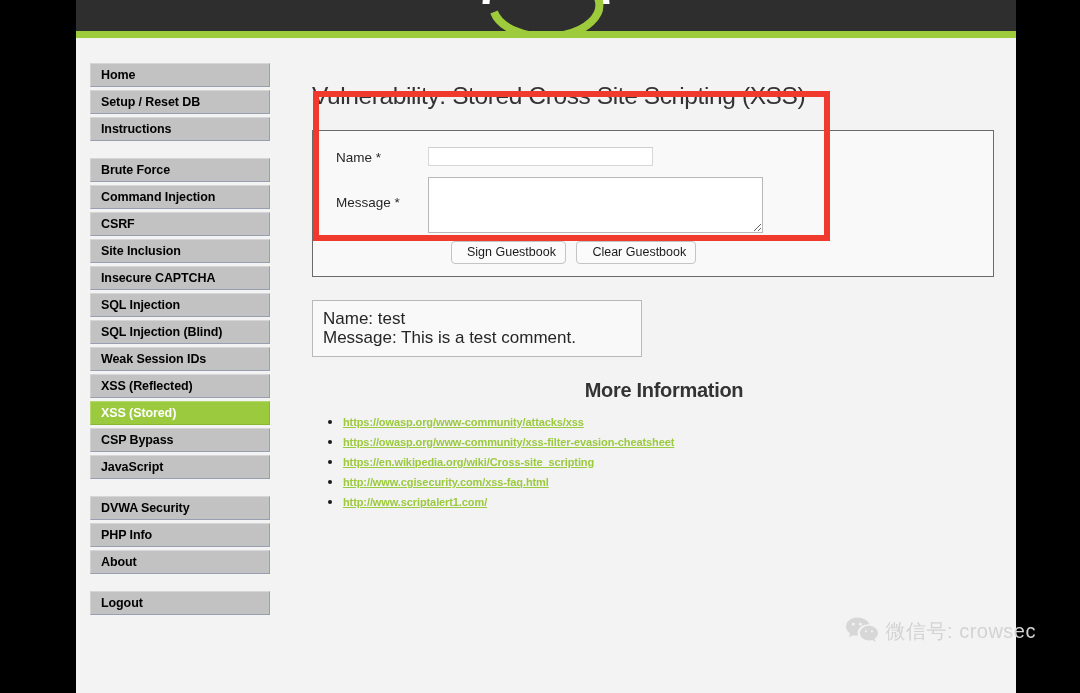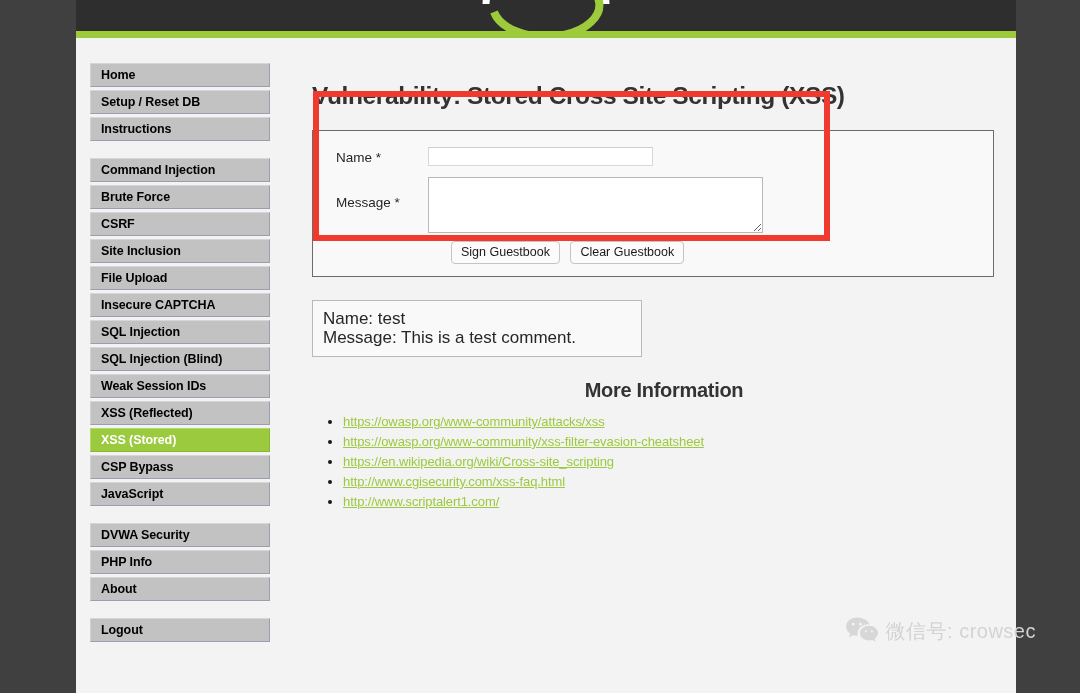--- a/index.html
+++ b/index.html
@@ -10,21 +10,21 @@
     height: 693px;
     overflow: hidden;
     background: #e6e6e6;
     font-family: "Liberation Sans", sans-serif;
   }
 
   #app {
     position: relative;
     width: 1080px;
     height: 693px;
-    background: #404040;
+    background: #000000;
   }
 
   
   .container {
     position: absolute;
     left: 76px;
     top: 0;
     width: 940px;
     height: 693px;
     background: #f3f3f3;
@@ -94,21 +94,21 @@
 
   
   .content {
     flex: 1;
     padding: 44px 0 0 26px;
     position: relative;
   }
   h1.page-title {
     margin: 0 0 20px 0;
     font-size: 24.5px;
-    font-weight: bold;
+    font-weight: normal;
     color: #333333;
     letter-spacing: -0.4px;
   }
 
   .vuln-box {
     width: 682px;
     border: 1px solid #6b6b6b;
     background: #f8f9f8;
     padding: 16px 0 12px 0;
     position: relative;
@@ -154,21 +154,21 @@
     padding-left: 138px;
     margin-top: 6px;
   }
   button.gb-btn {
     font-family: "Liberation Sans", sans-serif;
     font-size: 12.5px;
     color: #1b1b1b;
     background: #fbfbfb;
     border: 1px solid #c4c4c4;
     border-radius: 4px;
-    padding: 3px 9px 4px 9px;
+    padding: 3px 9px 4px 15px;
     margin-right: 6px;
     cursor: pointer;
   }
 
   
   .red-highlight {
     position: absolute;
     left: 313px;
     top: 91px;
     width: 517px;
@@ -200,22 +200,22 @@
   }
   ul.link-list {
     margin: 0;
     padding-left: 31px;
     list-style: disc;
   }
   ul.link-list li { margin-bottom: 2px; }
   ul.link-list li::marker { color: #1a1a1a; font-size: 13px; }
   a.ref-link {
     color: #9bca3e;
-    font-size: 13px;
-    font-weight: normal;
+    font-size: 11px;
+    font-weight: bold;
     text-decoration: underline;
     letter-spacing: -0.1px;
   }
 
   
   .watermark {
     position: absolute;
     right: 44px;
     bottom: 46px;
     display: flex;
@@ -248,25 +248,24 @@
     <div class="body-area">
 
       <nav class="sidebar">
         <div class="nav-group">
           <a class="nav-item">Home</a>
           <a class="nav-item">Setup / Reset DB</a>
           <a class="nav-item">Instructions</a>
         </div>
 
         <div class="nav-group">
+          <a class="nav-item">Brute Force</a>
           <a class="nav-item">Command Injection</a>
-          <a class="nav-item">Brute Force</a>
           <a class="nav-item">CSRF</a>
           <a class="nav-item">Site Inclusion</a>
-          <a class="nav-item">File Upload</a>
           <a class="nav-item">Insecure CAPTCHA</a>
           <a class="nav-item">SQL Injection</a>
           <a class="nav-item">SQL Injection (Blind)</a>
           <a class="nav-item">Weak Session IDs</a>
           <a class="nav-item">XSS (Reflected)</a>
           <a class="nav-item active">XSS (Stored)</a>
           <a class="nav-item">CSP Bypass</a>
           <a class="nav-item">JavaScript</a>
         </div>
 

